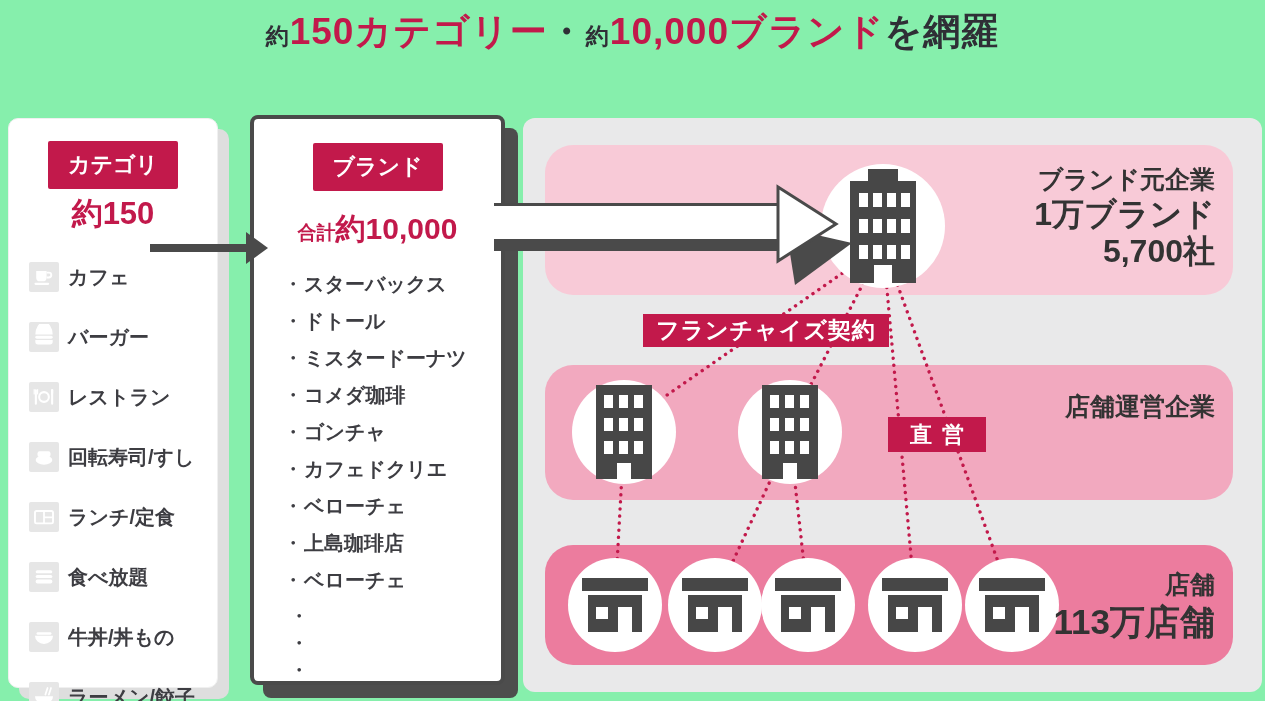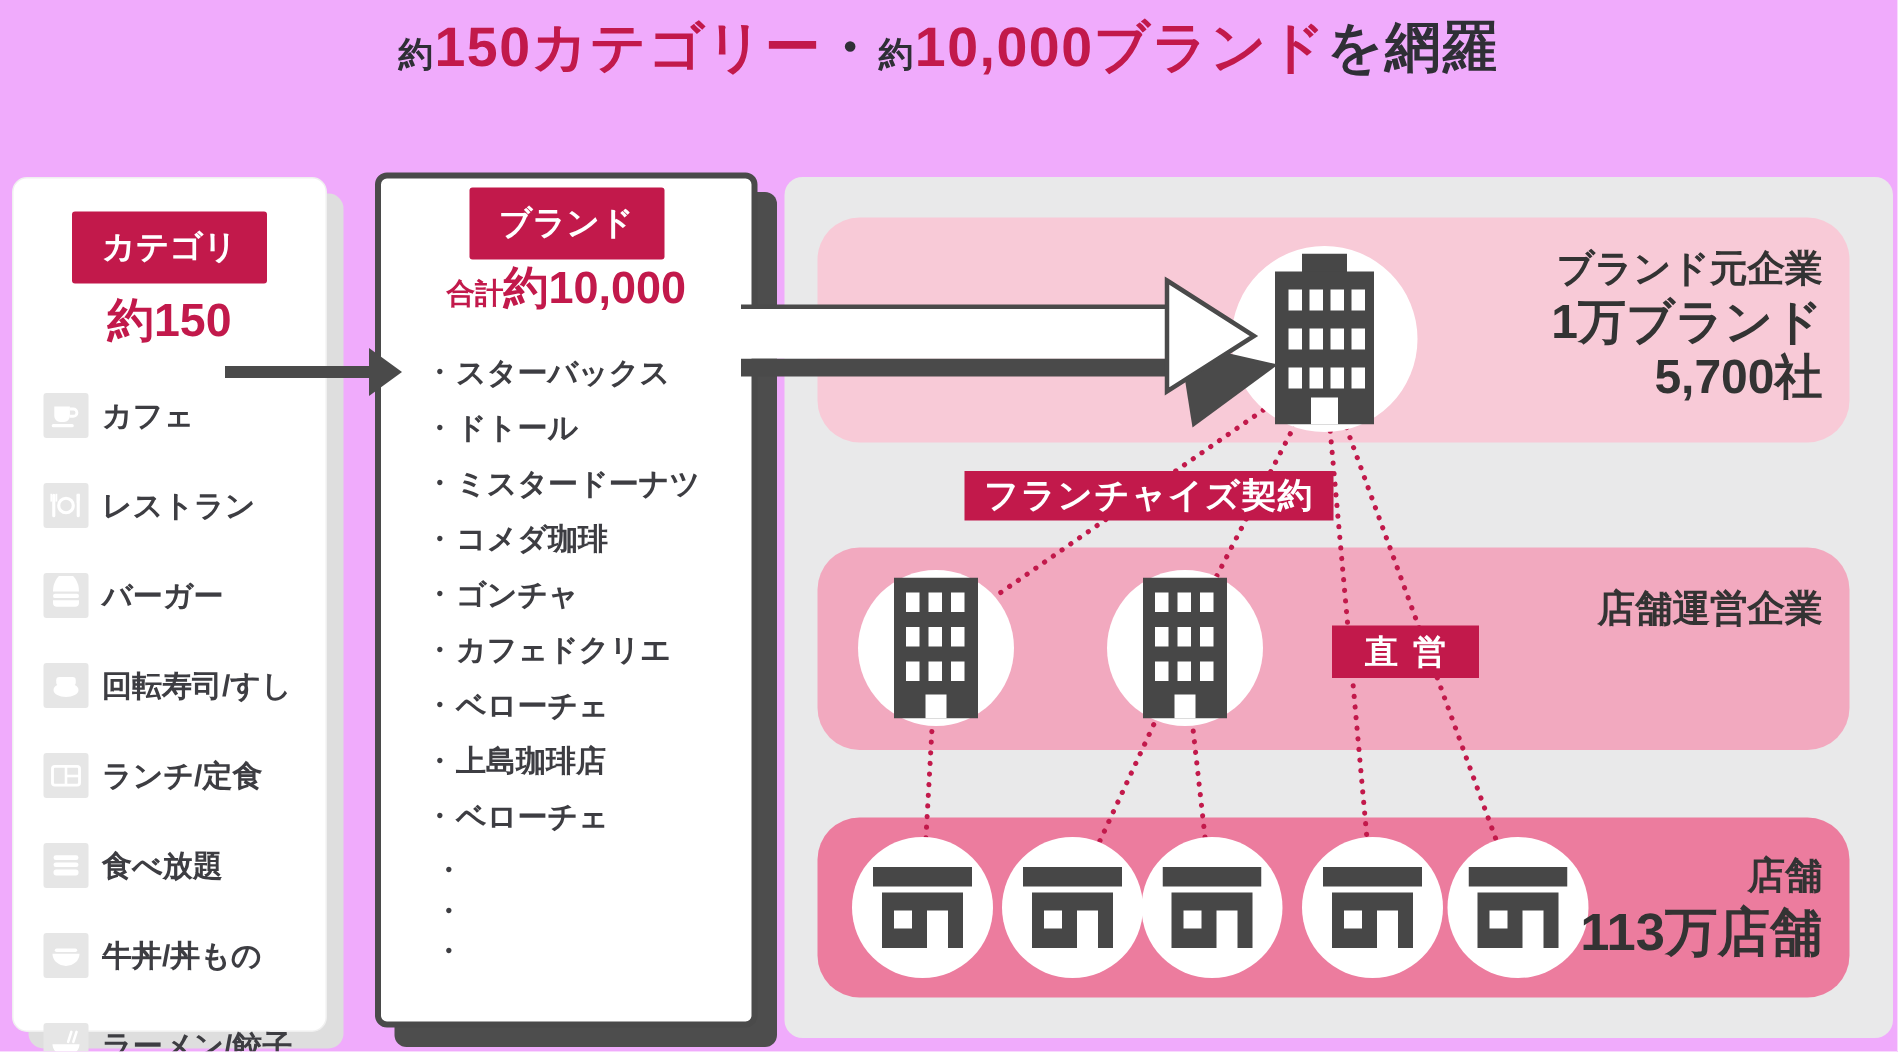--- a/index.html
+++ b/index.html
@@ -1,39 +1,39 @@
 <!DOCTYPE html>
 <html><head>
 <meta charset="utf-8">
 <style>
   html,body{margin:0;padding:0;background:#fff;}
   *{box-sizing:border-box;font-family:"Liberation Sans","DejaVu Sans",sans-serif;}
-  #canvas{position:relative;width:1265px;height:701px;background:#f0abfc;overflow:hidden;}
+  #canvas{position:relative;width:1265px;height:701px;background:#86efac;overflow:hidden;}
 
   
   .title{position:absolute;left:0;top:8px;width:100%;text-align:center;font-weight:bold;color:#2f2f36;font-size:37px;line-height:48px;letter-spacing:1px;}
   .title .sm{font-size:23px;}
   .title .red{color:#c2194b;}
 
   
   .cat-card{position:absolute;left:8px;top:118px;width:210px;height:570px;background:#fff;border:1px solid #f0f0f0;border-radius:10px;box-shadow:11px 11px 0 #dedede;}
   .panel-header{margin:22px auto 0;width:130px;height:48px;background:#c2194b;color:#fff;font-size:22px;font-weight:bold;display:flex;align-items:center;justify-content:center;border-radius:2px;}
   .cat-count{margin-top:7px;text-align:center;color:#c2194b;font-size:31px;font-weight:bold;line-height:36px;}
   .cat-list{margin-top:16px;padding-left:20px;}
   .cat-row{display:flex;align-items:center;gap:9px;height:30px;margin-bottom:7px;margin-top:30px;}
   .cat-icon{width:30px;height:30px;background:#e6e6e6;border-radius:2px;flex:0 0 30px;display:flex;align-items:center;justify-content:center;}
   .cat-icon svg{width:26px;height:26px;display:block;}
   .cat-label{font-size:20px;font-weight:bold;color:#3d3d42;white-space:nowrap;}
   .v-ellipsis{padding-left:64px;margin-top:6px;}
   .v-ellipsis .vdot{display:block;font-size:18px;line-height:27px;font-weight:bold;color:#3d3d42;}
 
   
   .brand-card{position:absolute;left:250px;top:115px;width:255px;height:570px;background:#fff;border:4px solid #4a4a4a;border-radius:8px;box-shadow:13px 13px 0 #4d4d4d;}
-  .brand-card .panel-header{margin-top:6px;}
-  .brand-total{margin-top:2px;text-align:center;color:#c2194b;font-weight:bold;font-size:30px;line-height:36px;}
+  .brand-card .panel-header{margin-top:24px;}
+  .brand-total{margin-top:20px;text-align:center;color:#c2194b;font-weight:bold;font-size:30px;line-height:36px;}
   .brand-total .sm{font-size:19px;}
   .brand-list{margin-top:18px;padding-left:30px;}
   .brand-row{height:30px;margin-bottom:7px;display:flex;align-items:center;font-size:20px;font-weight:bold;color:#3d3d42;white-space:nowrap;}
   .brand-row .bullet{margin-right:2px;font-size:18px;}
   .brand-card .v-ellipsis{padding-left:36px;margin-top:8px;}
 
   
   .small-arrow,.big-arrow,.dot-lines{position:absolute;pointer-events:none;}
   .small-arrow{left:150px;top:230px;z-index:6;}
   .dot-lines{left:0;top:0;z-index:2;}
@@ -84,40 +84,40 @@
               <path fill="none" stroke="#fff" stroke-width="2.2" d="M18 10h2.6a2.8 2.8 0 0 1 0 5.6H18"></path>
               <rect x="4" y="21.5" width="17" height="2.6" rx="1.3" fill="#fff"></rect>
             </svg>
           </span>
           <span class="cat-label">カフェ</span>
         </div>
 
         <div class="cat-row">
           <span class="cat-icon">
             <svg viewBox="0 0 30 30">
+              <path d="M5 12a7 10 0 0 1 20 0z" fill="#fff"></path>
+              <rect x="5" y="13.6" width="20" height="3.4" rx="1.7" fill="#fff"></rect>
+              <path d="M5 18.6h20v2a3 3 0 0 1-3 3H8a3 3 0 0 1-3-3z" fill="#fff"></path>
+            </svg>
+          </span>
+          <span class="cat-label">バーガー</span>
+        </div>
+
+        <div class="cat-row">
+          <span class="cat-icon">
+            <svg viewBox="0 0 30 30">
               <circle cx="15" cy="15" r="5.6" fill="none" stroke="#fff" stroke-width="2.4"></circle>
               <rect x="4.4" y="6" width="2.4" height="18" rx="1.2" fill="#fff"></rect>
               <rect x="3" y="6" width="1.4" height="6" fill="#fff"></rect>
               <rect x="6.9" y="6" width="1.4" height="6" fill="#fff"></rect>
               <rect x="23.2" y="6" width="2.4" height="18" rx="1.2" fill="#fff"></rect>
               <path d="M23.2 6l2.4 0 0 5 -2.4 2z" fill="#fff"></path>
             </svg>
           </span>
           <span class="cat-label">レストラン</span>
-        </div>
-
-        <div class="cat-row">
-          <span class="cat-icon">
-            <svg viewBox="0 0 30 30">
-              <path d="M5 12a7 10 0 0 1 20 0z" fill="#fff"></path>
-              <rect x="5" y="13.6" width="20" height="3.4" rx="1.7" fill="#fff"></rect>
-              <path d="M5 18.6h20v2a3 3 0 0 1-3 3H8a3 3 0 0 1-3-3z" fill="#fff"></path>
-            </svg>
-          </span>
-          <span class="cat-label">バーガー</span>
         </div>
 
         <div class="cat-row">
           <span class="cat-icon">
             <svg viewBox="0 0 30 30">
               <ellipse cx="15" cy="18.5" rx="9.6" ry="5.4" fill="#fff"></ellipse>
               <rect x="7.5" y="8.5" width="15" height="6.5" rx="2.4" fill="#fff"></rect>
             </svg>
           </span>
           <span class="cat-label">回転寿司/すし</span>

